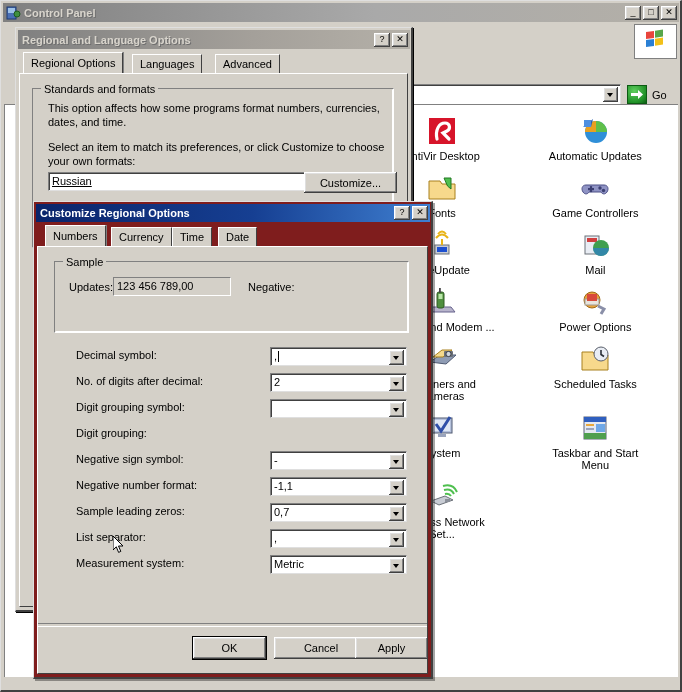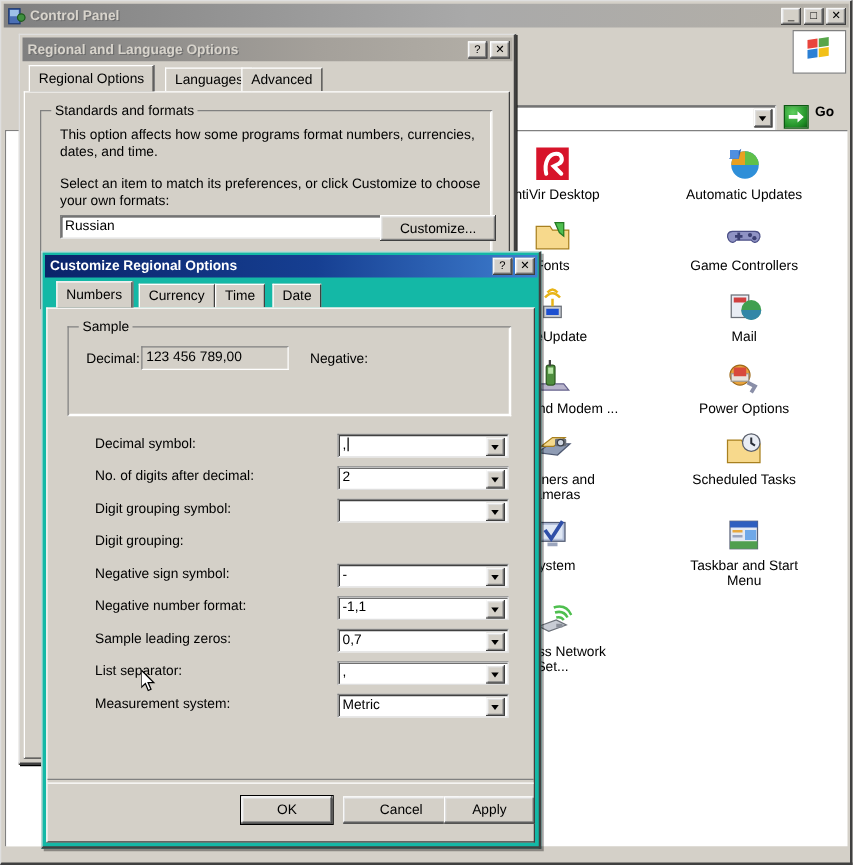--- a/index.html
+++ b/index.html
@@ -54,21 +54,21 @@
     box-sizing:border-box;
     border-top:1px solid #808080;border-left:1px solid #808080;
     border-right:1px solid #dfdfdf;border-bottom:1px solid #dfdfdf;
     box-shadow:inset 1px 1px 0 #404040;
   }
   #addr-arrow{
     position:absolute;right:2px;top:2px;width:15px;height:15px;background:#d4d0c8;
     box-shadow:inset -1px -1px 0 #404040, inset 1px 1px 0 #ffffff,
                inset -2px -2px 0 #808080, inset 2px 2px 0 #dfdfdf;
   }
-  #go-btn{position:absolute;left:626px;top:83px;width:50px;height:21px;display:flex;align-items:flex-start;font-weight:bold;}
+  #go-btn{position:absolute;left:626px;top:83px;width:50px;height:21px;display:flex;align-items:center;}
   #go-icon{
     width:20px;height:19px;
     background:radial-gradient(circle at 35% 30%,#5fcf5f 0%,#1f8f26 70%,#0d5c14 100%);
     border:1px solid #0c5a12;box-sizing:border-box;position:relative;flex:none;
   }
   #go-label{margin-left:5px;font-size:11px;color:#000;}
 
   
   #cp-listpane{
     position:absolute;left:3px;top:103px;width:674px;height:573px;background:#ffffff;
@@ -154,21 +154,21 @@
     box-shadow:inset -1px -1px 0 #404040, inset 1px 1px 0 #ffffff,
                inset -2px -2px 0 #808080, inset 2px 2px 0 #dfdfdf;
     display:flex;align-items:center;justify-content:center;
   }
   .btn.default{box-shadow:inset -1px -1px 0 #404040, inset 1px 1px 0 #ffffff,
                inset -2px -2px 0 #808080, inset 2px 2px 0 #dfdfdf, 0 0 0 1px #000;}
 
   
   #cro-dialog{
     position:absolute;left:33px;top:201px;width:400px;height:478px;
-    background:#14b8a6;box-sizing:border-box;
+    background:#7f1d1d;box-sizing:border-box;
     border-top:1px solid #dfdfdf;border-left:1px solid #dfdfdf;
     border-right:2px solid #404040;border-bottom:2px solid #404040;
     box-shadow:2px 2px 0 rgba(0,0,0,.35);
   }
   #cro-titlebar{
     position:absolute;left:2px;top:2px;width:394px;height:18px;
     background:linear-gradient(90deg,#0a246a 0%,#163f92 55%,#3f7fd0 100%);
     display:flex;align-items:center;padding-left:4px;box-sizing:border-box;
   }
   #cro-title{color:#ffffff;font-weight:bold;font-size:11px;flex:1;}
@@ -438,34 +438,34 @@
     <div class="sysbtns">
       <div class="sysbtn"><span>?</span></div>
       <div class="sysbtn"><span>✕</span></div>
     </div>
   </div>
 
   <div id="rlo-body">
     <div class="tabstrip">
       <div class="tab active" style="left:4px;">Regional Options</div>
       <div class="tab" style="left:113px;">Languages</div>
-      <div class="tab" style="left:174px;">Advanced</div>
+      <div class="tab" style="left:196px;">Advanced</div>
     </div>
 
     <div class="tabpane">
       <div class="group" style="left:12px;top:14px;width:362px;height:160px;">
         <div class="ginner"></div>
         <div class="group-title">Standards and formats</div>
 
         <div class="statictext" style="position:absolute;left:15px;top:13px;">This option affects how some programs format numbers, currencies,</div>
         <div class="statictext" style="position:absolute;left:15px;top:27px;">dates, and time.</div>
         <div class="statictext" style="position:absolute;left:15px;top:52px;">Select an item to match its preferences, or click Customize to choose</div>
         <div class="statictext" style="position:absolute;left:15px;top:66px;">your own formats:</div>
 
-        <div class="combo" style="position:absolute;left:15px;top:83px;width:284px;height:19px;">
+        <div class="combo" style="position:absolute;left:15px;top:83px;width:284px;height:19px;text-decoration:underline;">
           <span>Russian</span>
           <div class="combo-arrow">
               <i class="arrow-dn"></i>
             </div>
         </div>
 
         <div class="btn" style="position:absolute;left:271px;top:83px;width:93px;height:21px;text-align:center;">Customize...</div>
       </div>
     </div>
   </div>
@@ -487,21 +487,21 @@
       <div class="tab" style="left:131px;">Time</div>
       <div class="tab" style="left:177px;">Date</div>
     </div>
 
     <div class="tabpane">
 
       <div class="group" style="left:16px;top:14px;width:355px;height:72px;">
         <div class="ginner"></div>
         <div class="group-title">Sample</div>
 
-        <div class="statictext" style="position:absolute;left:14px;top:19px;">Decimal:</div>
+        <div class="statictext" style="position:absolute;left:14px;top:19px;">Updates:</div>
         <div class="sample-field" style="position:absolute;left:58px;top:15px;width:118px;height:19px;">123 456 789,00</div>
 
         <div class="statictext" style="position:absolute;left:193px;top:19px;">Negative:</div>
       </div>
 
       <div id="field-rows">
           <div class="frow" style="top: 100px;">
             <div class="flabel">Decimal symbol:</div>
             <div class="combo fcombo"><span>,</span><i class="caret"></i><div class="combo-arrow">
                 <i class="arrow-dn"></i>

